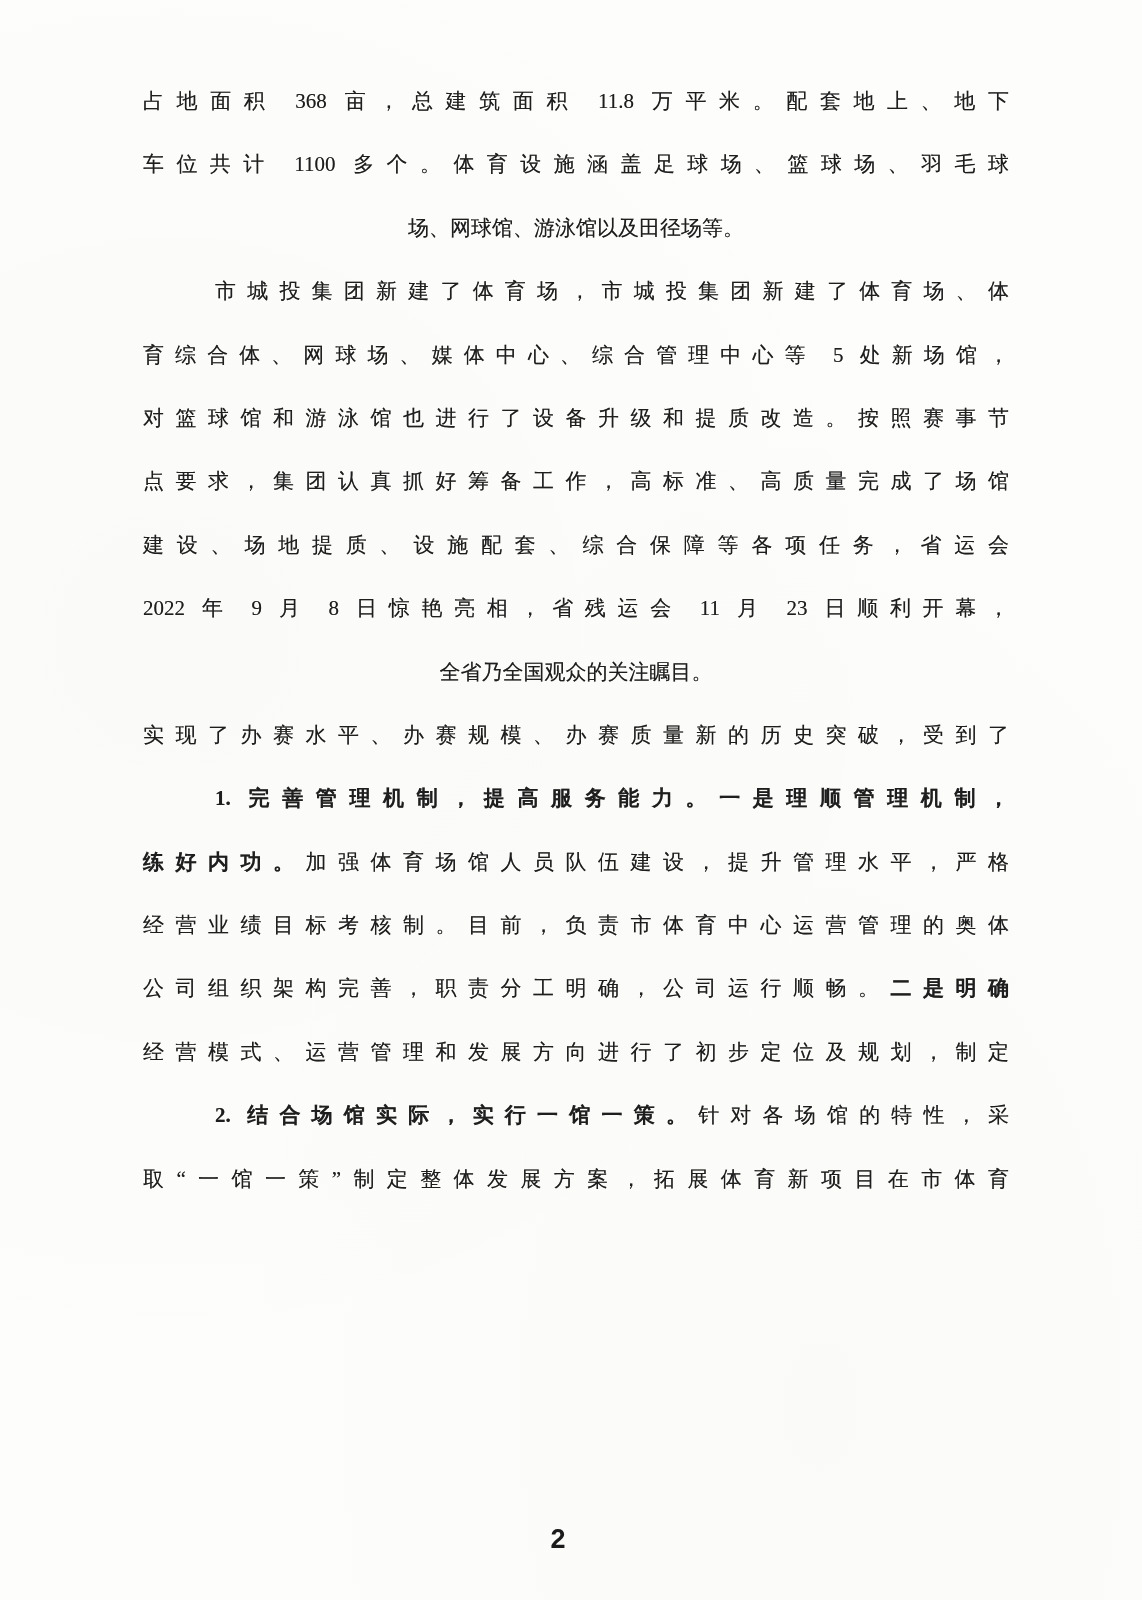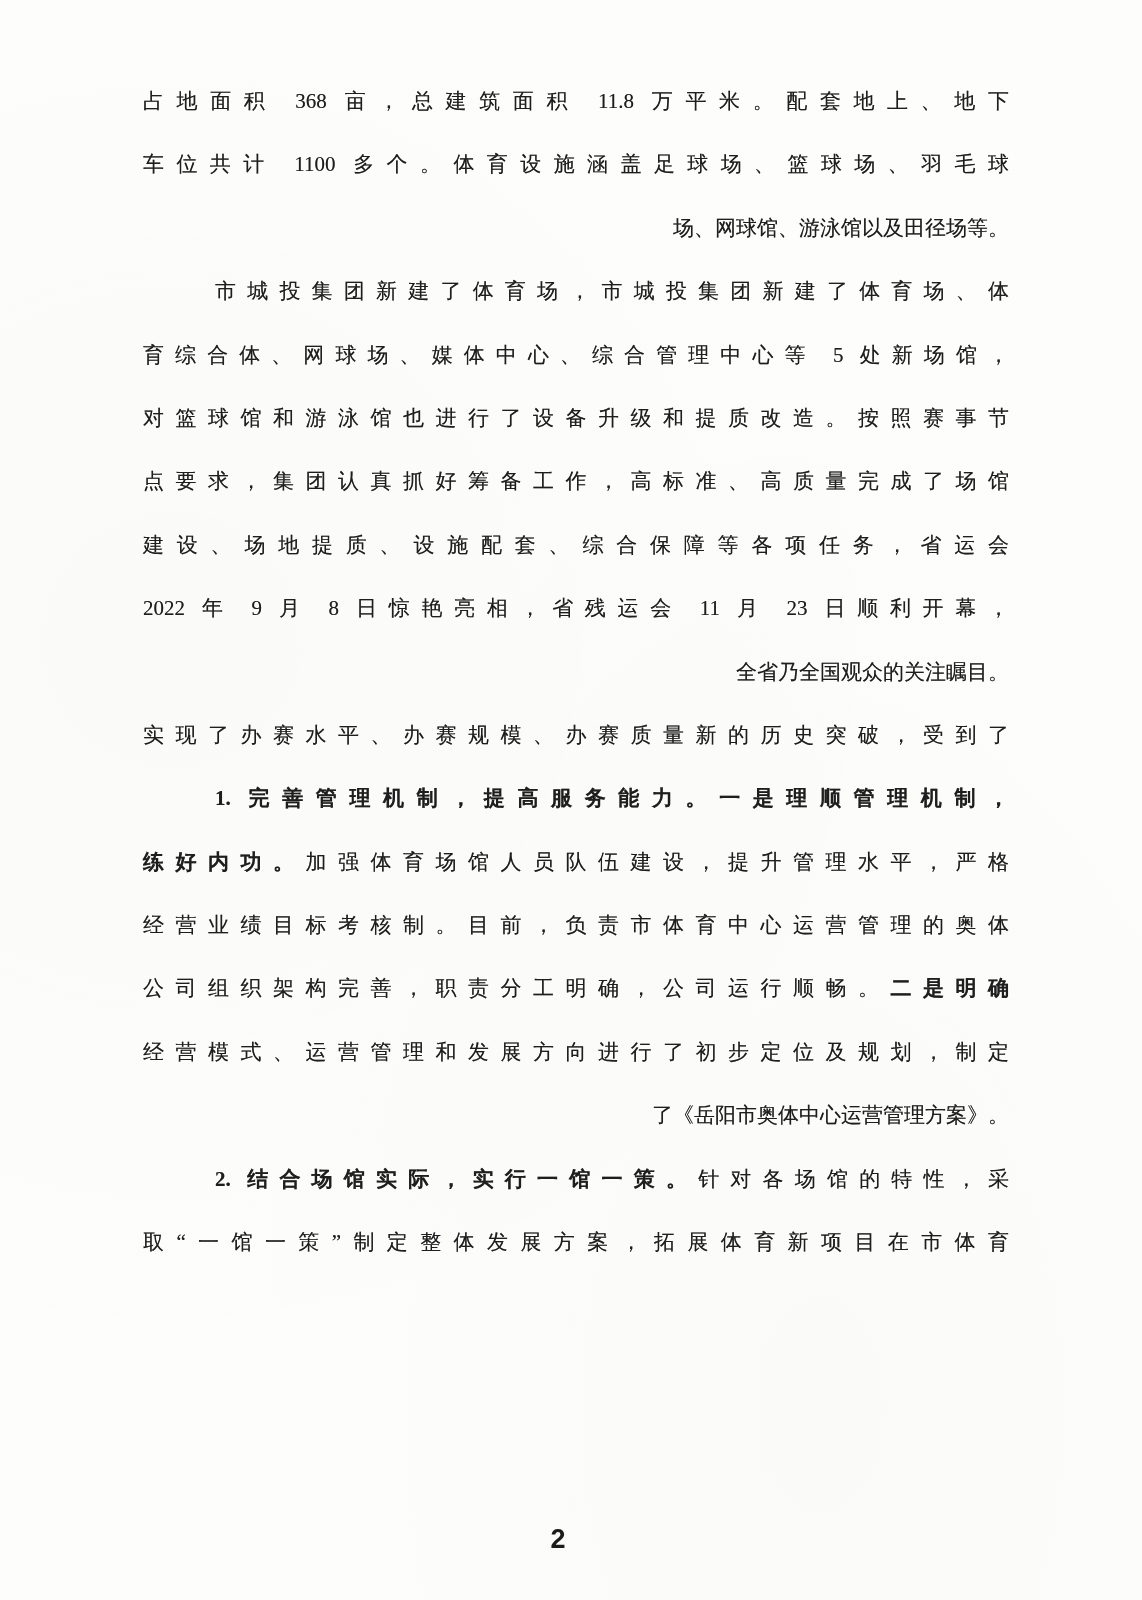--- a/index.html
+++ b/index.html
@@ -30,21 +30,21 @@
     height: 63.4px;
     line-height: 63.4px;
     font-size: 21px;
     text-shadow: 0 0 0.6px rgba(30,30,30,0.55);
   }
   .line.justify {
     text-align: justify;
     text-align-last: justify;
   }
   .line.left {
-    text-align: right;
+    text-align: center;
   }
   .line.indent {
     text-indent: 72px;
   }
   .line .bold {
     font-weight: 700;
   }
   .line.heading {
     font-family: "Liberation Sans", "DejaVu Sans", sans-serif;
     font-weight: 700;
@@ -77,18 +77,17 @@
       <div class="line justify"><span class="regular">点要求，集团认真抓好筹备工作，高标准、高质量完成了场馆</span></div>
       <div class="line justify"><span class="regular">建设、场地提质、设施配套、综合保障等各项任务，省运会</span></div>
       <div class="line justify"><span class="regular">2022 年 9 月 8 日惊艳亮相，省残运会 11 月 23 日顺利开幕，</span></div>
       <div class="line left"><span class="regular">全省乃全国观众的关注瞩目。</span></div>
       <div class="line justify"><span class="regular">实现了办赛水平、办赛规模、办赛质量新的历史突破，受到了</span></div>
       <div class="line justify indent"><span class="bold">1. 完善管理机制，提高服务能力。一是理顺管理机制，</span></div>
       <div class="line justify"><span class="bold">练好内功。</span><span class="regular">加强体育场馆人员队伍建设，提升管理水平，严格</span></div>
       <div class="line justify"><span class="regular">经营业绩目标考核制。目前，负责市体育中心运营管理的奥体</span></div>
       <div class="line justify"><span class="regular">公司组织架构完善，职责分工明确，公司运行顺畅。</span><span class="bold">二是明确</span></div>
       <div class="line justify"><span class="regular">经营模式、运营管理和发展方向进行了初步定位及规划，制定</span></div>
-      <div class="line left"><span class="regular">了《岳阳市奥体中心运营管理方案》。</span></div>
       <div class="line justify indent"><span class="bold">2. 结合场馆实际，实行一馆一策。</span><span class="regular">针对各场馆的特性，采</span></div>
       <div class="line justify"><span class="regular">取“一馆一策”制定整体发展方案，拓展体育新项目在市体育</span></div>
     </div>
   <div class="page-num">2</div>
 </div>
 
 </body></html>

